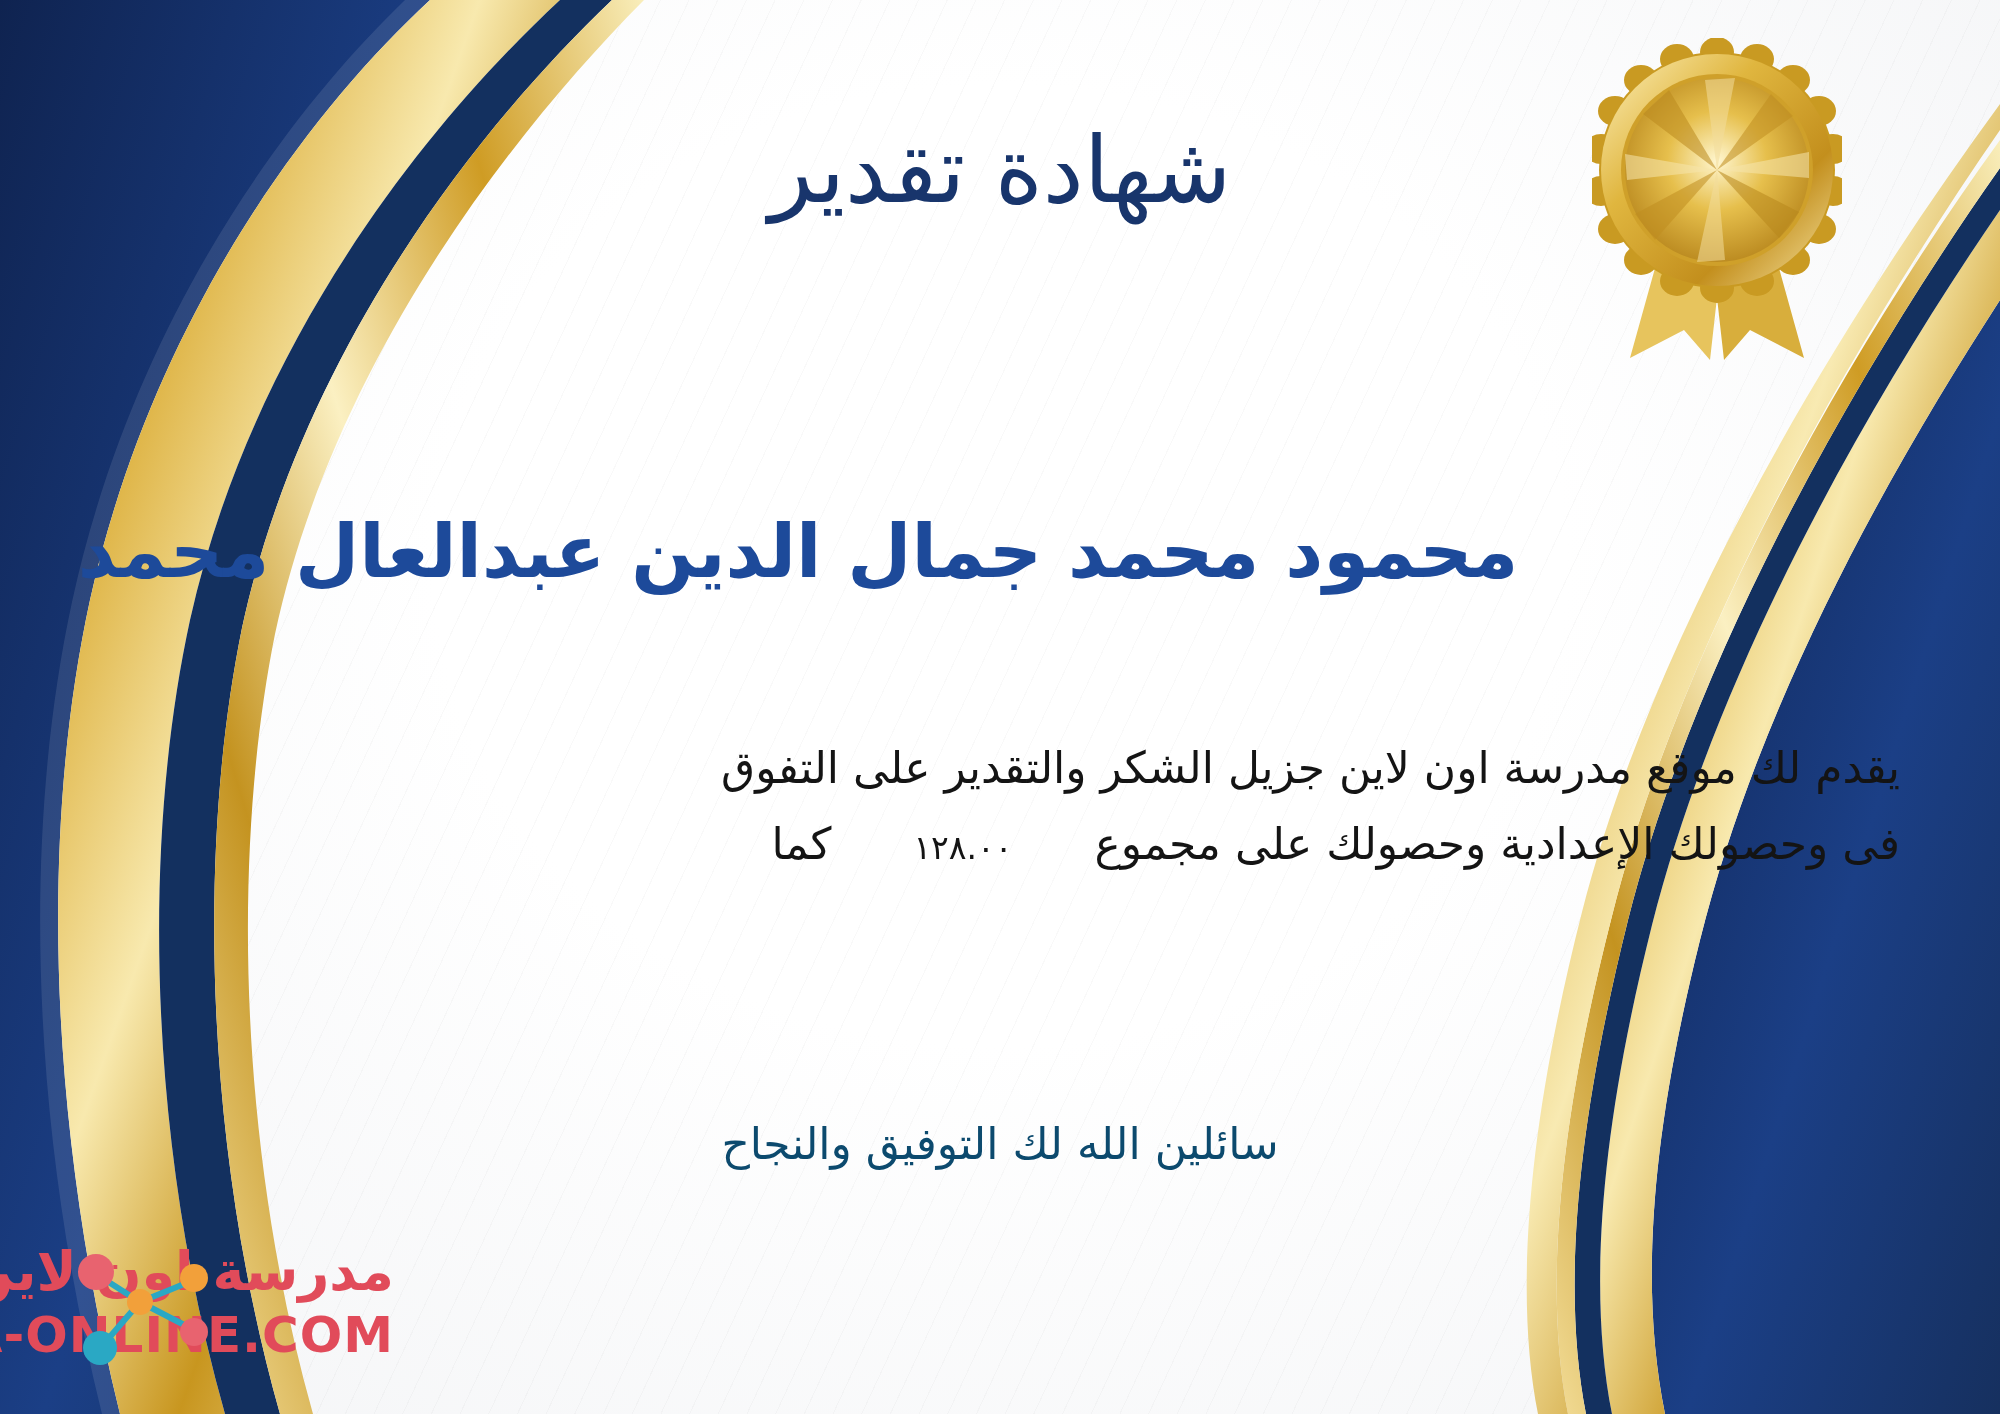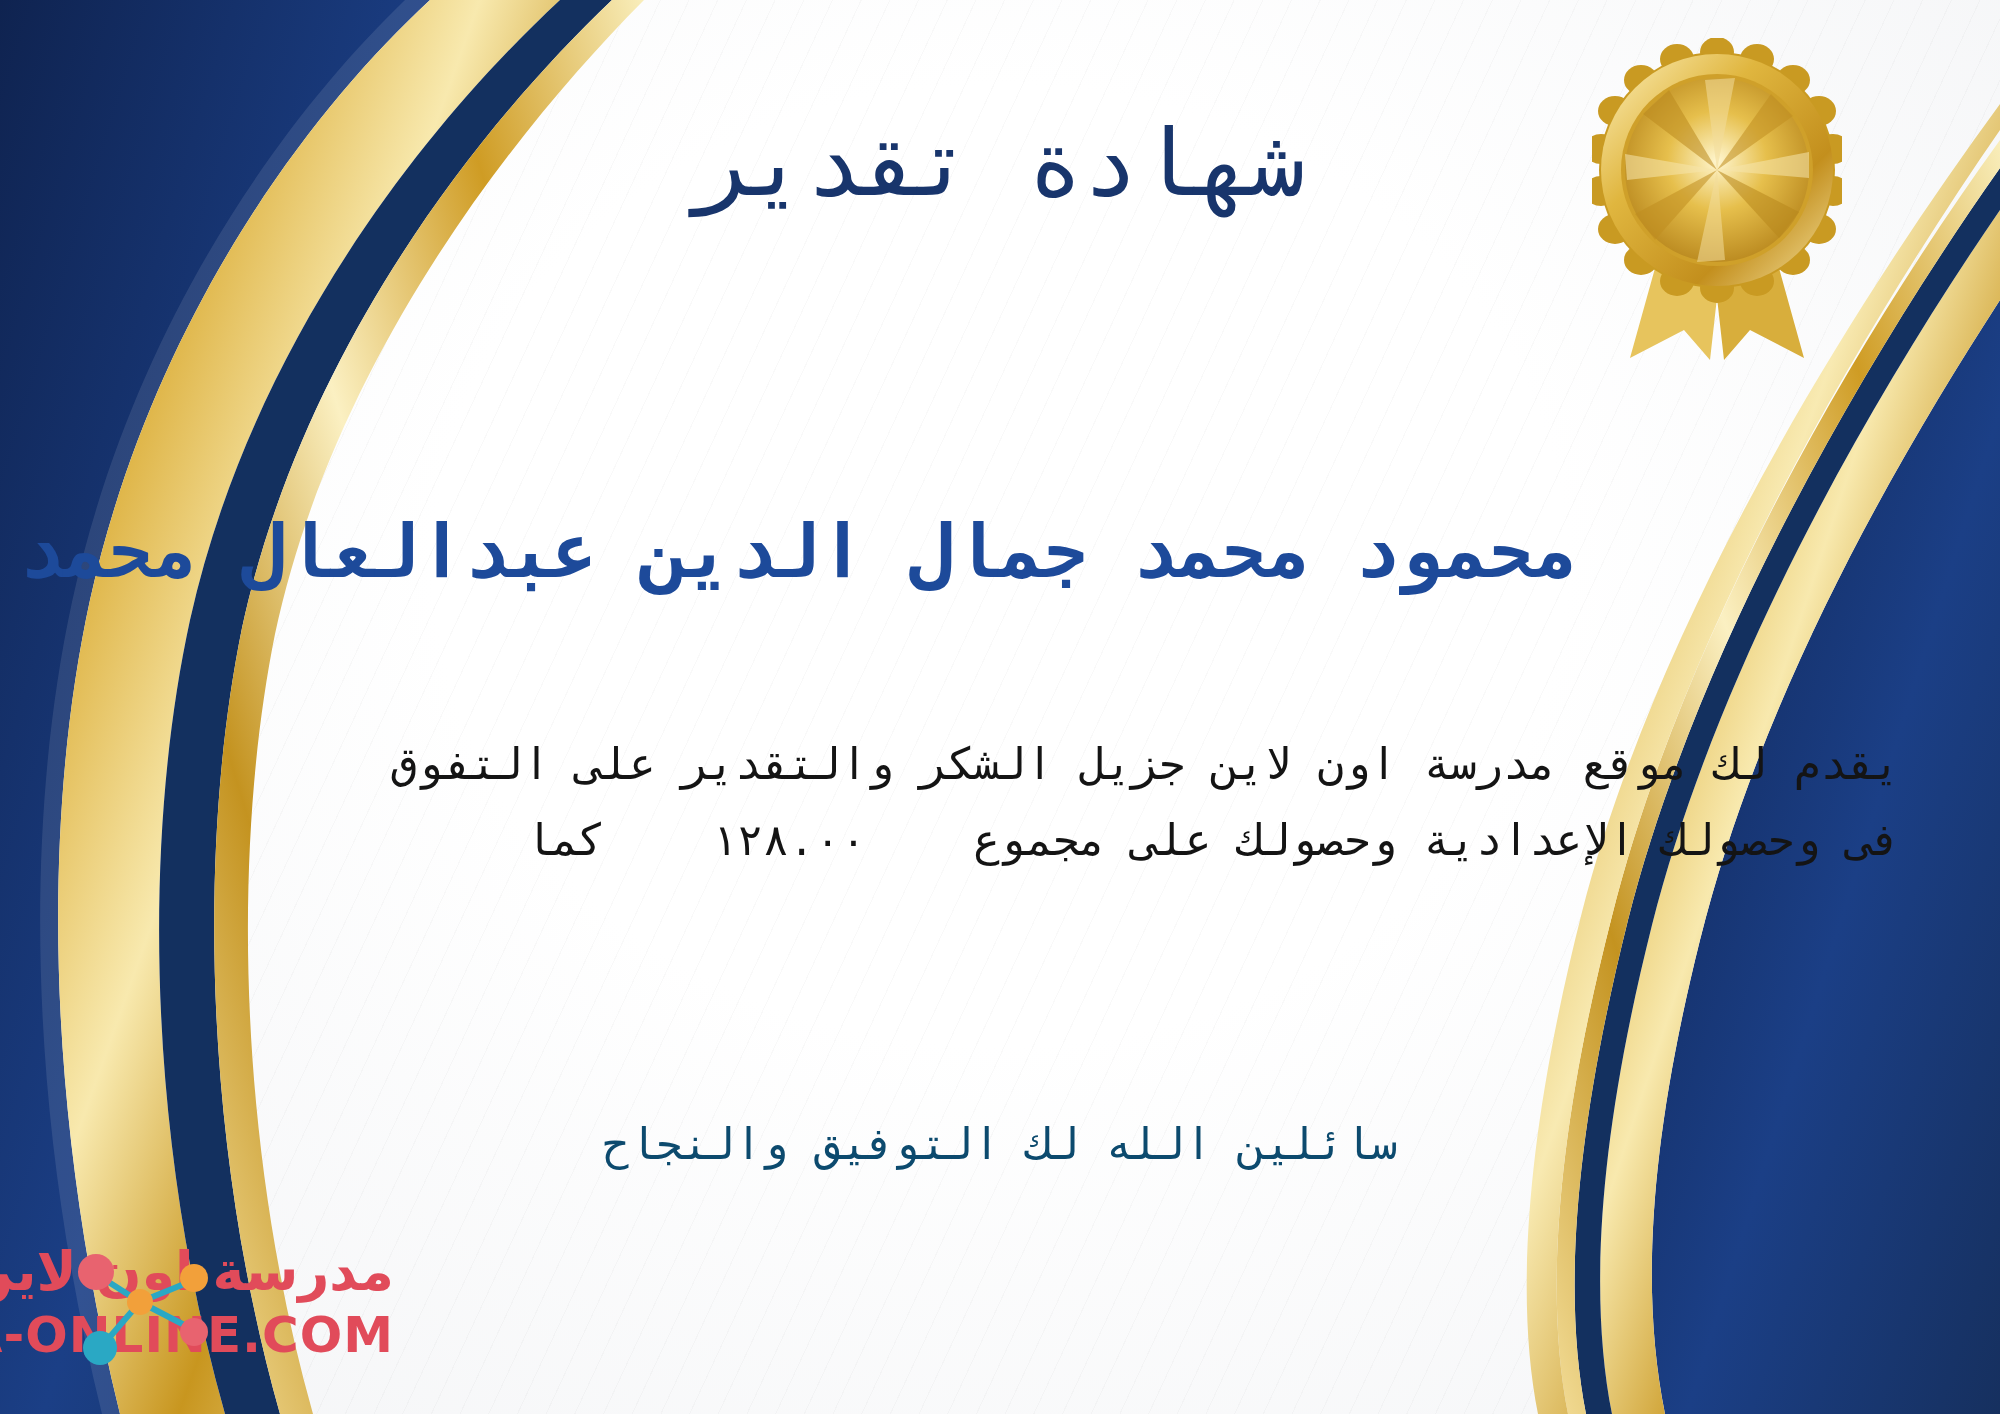--- a/index.html
+++ b/index.html
@@ -40,21 +40,20 @@
     position: absolute;
     inset: 0;
     pointer-events: none;
   }
   .deco svg { display: block; width: 2000px; height: 1414px; }
 
   
   .content {
     position: absolute;
     inset: 0;
-    font-family: Liberation Mono, monospace;
   }
 
   .title {
     position: absolute;
     top: 118px;
     left: 0;
     width: 2000px;
     text-align: center;
     font-size: 92px;
     line-height: 1.15;
@@ -82,21 +81,21 @@
     width: 1780px;
     text-align: right;
     color: #1a1a1a;
   }
   .body-line {
     font-size: 44px;
     line-height: 1.72;
     color: #141414;
   }
   .score {
-    font-size: 43px;
+    font-size: 33px;
     letter-spacing: 2px;
   }
   .pad-l { display: inline-block; width: 54px; }
 
   .closing {
     position: absolute;
     top: 1118px;
     left: 0;
     width: 2000px;
     text-align: center;

